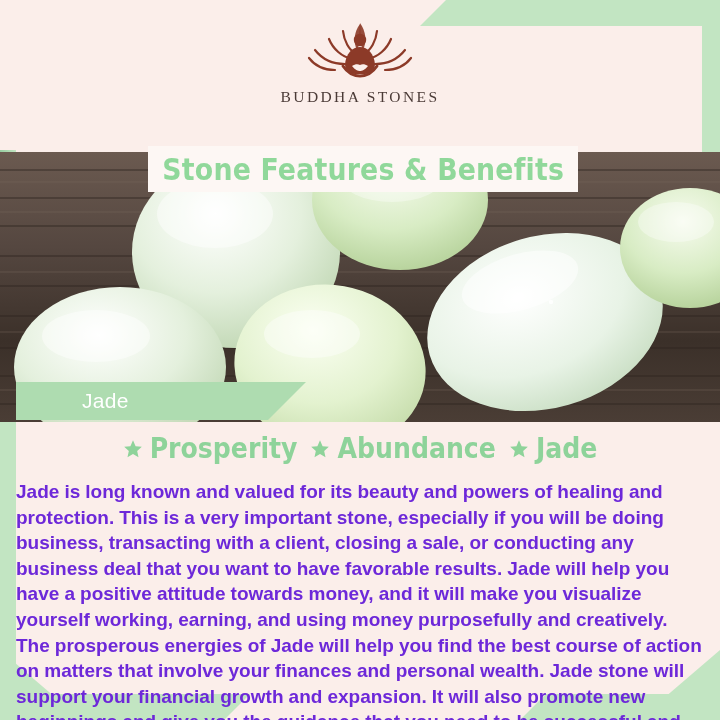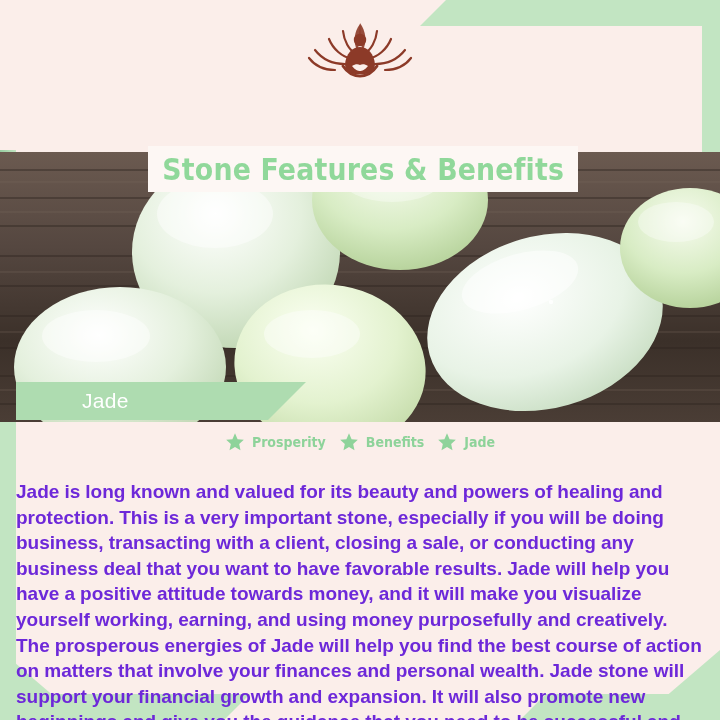--- a/index.html
+++ b/index.html
@@ -193,21 +193,21 @@
     align-items: center;
     gap: 7px;
   }
   .kw-star {
     width: 20px;
     height: 20px;
     display: block;
   }
   .kw-label {
     font-family: "Liberation Sans Narrow", "DejaVu Sans Condensed", "Liberation Sans", sans-serif;
-    font-size: 14px;
+    font-size: 28px;
     font-weight: bold;
     color: #8ed39a;
     white-space: nowrap;
   }
 
   
   .body-copy {
     position: absolute;
     top: 460px;
     left: 16px;
@@ -253,20 +253,21 @@
         <circle cx="65" cy="26" r="6.2"></circle>
         <path d="M65 33 C57 33, 51 40, 50 50 C50 56, 54 60, 60 60 L70 60 C76 60, 80 56, 80 50 C79 40, 73 33, 65 33 Z"></path>
       </g>
       <g fill="#fbeeea">
         <path d="M57 52 C60 50, 63 50, 65 51 C67 50, 70 50, 73 52 C70 56, 67 57, 65 57 C63 57, 60 56, 57 52 Z"></path>
       </g>
       <g fill="none" stroke="#8c3a28" stroke-width="3" stroke-linecap="round">
         <path d="M48 52 C52 58, 58 62, 65 62 C72 62, 78 58, 82 52"></path>
       </g>
     </svg>
+    <span class="logo-wordmark">BUDDHA STONES</span>
   </div>
 
   <div class="title-banner">
     <span class="title-text">Stone Features &amp; Benefits</span>
   </div>
 
   <div class="photo">
     <svg class="photo-svg" viewBox="0 0 720 270" preserveAspectRatio="none">
       <defs>
         <linearGradient id="wood" x1="0" y1="0" x2="0" y2="1">
@@ -352,21 +353,21 @@
     <div class="keyword-item">
       <svg class="kw-star" viewBox="0 0 24 24">
         <polygon points="12,1.6 15.1,8.6 22.6,9.4 17,14.5 18.6,22 12,18.1 5.4,22 7,14.5 1.4,9.4 8.9,8.6" fill="#8ed39a"></polygon>
       </svg>
       <span class="kw-label">Prosperity</span>
     </div>
     <div class="keyword-item">
       <svg class="kw-star" viewBox="0 0 24 24">
         <polygon points="12,1.6 15.1,8.6 22.6,9.4 17,14.5 18.6,22 12,18.1 5.4,22 7,14.5 1.4,9.4 8.9,8.6" fill="#8ed39a"></polygon>
       </svg>
-      <span class="kw-label">Benefits</span>
+      <span class="kw-label">Abundance</span>
     </div>
     <div class="keyword-item">
       <svg class="kw-star" viewBox="0 0 24 24">
         <polygon points="12,1.6 15.1,8.6 22.6,9.4 17,14.5 18.6,22 12,18.1 5.4,22 7,14.5 1.4,9.4 8.9,8.6" fill="#8ed39a"></polygon>
       </svg>
       <span class="kw-label">Jade</span>
     </div>
   </div>
 
   <p class="body-copy">Jade is long known and valued for its beauty and powers of healing and protection. This is a very important stone, especially if you will be doing business, transacting with a client, closing a sale, or conducting any business deal that you want to have favorable results. Jade will help you have a positive attitude towards money, and it will make you visualize yourself working, earning, and using money purposefully and creatively. The prosperous energies of Jade will help you find the best course of action on matters that involve your finances and personal wealth. Jade stone will support your financial growth and expansion. It will also promote new beginnings and give you the guidance that you need to be successful and wealthy!</p>

